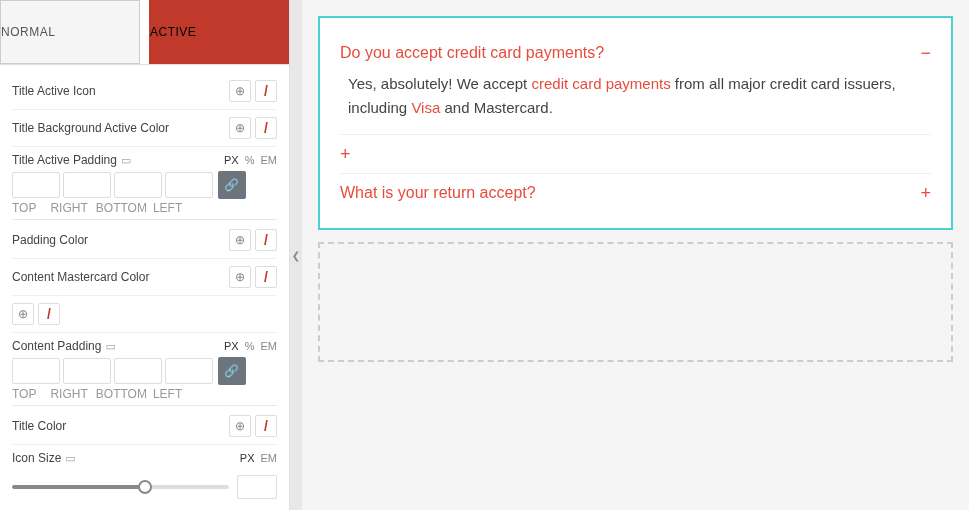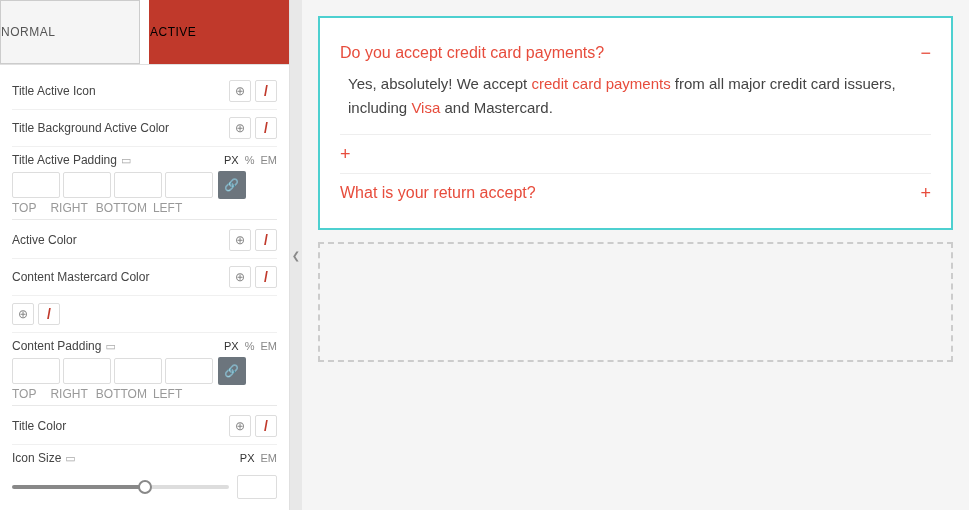--- a/index.html
+++ b/index.html
@@ -315,21 +315,21 @@
         <span>TOP</span>
         <span style="margin-left:14px;">RIGHT</span>
         <span style="margin-left:8px;">BOTTOM</span>
         <span style="margin-left:6px;">LEFT</span>
       </div>
     </div>
 
     <hr class="section-divider">
 
     <div class="setting-row">
-      <span class="setting-label">Active Color</span>
+      <span class="setting-label">Padding Color</span>
       <div class="color-controls">
         <div class="icon-btn">⊕</div>
         <div class="icon-btn red-slash">/</div>
       </div>
     </div>
 
     <div class="setting-row">
       <span class="setting-label">Content Mastercard Color</span>
       <div class="color-controls">
         <div class="icon-btn">⊕</div>

